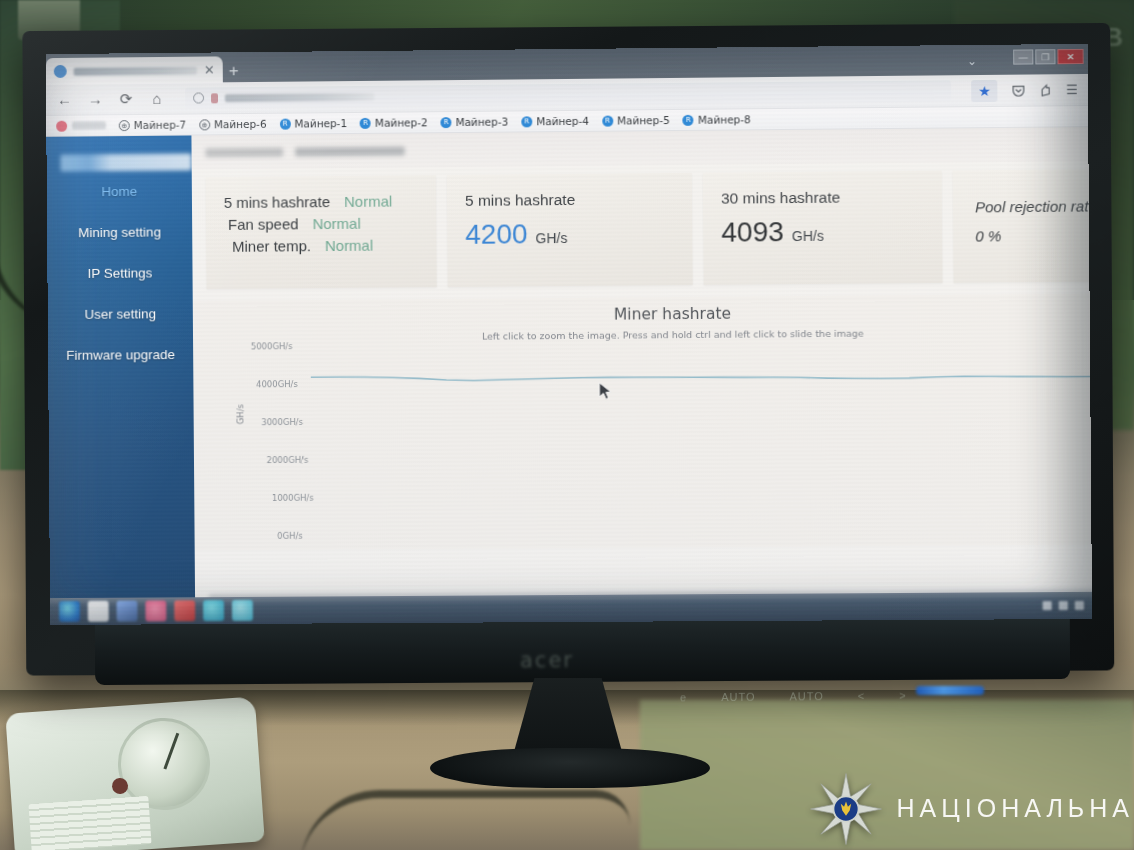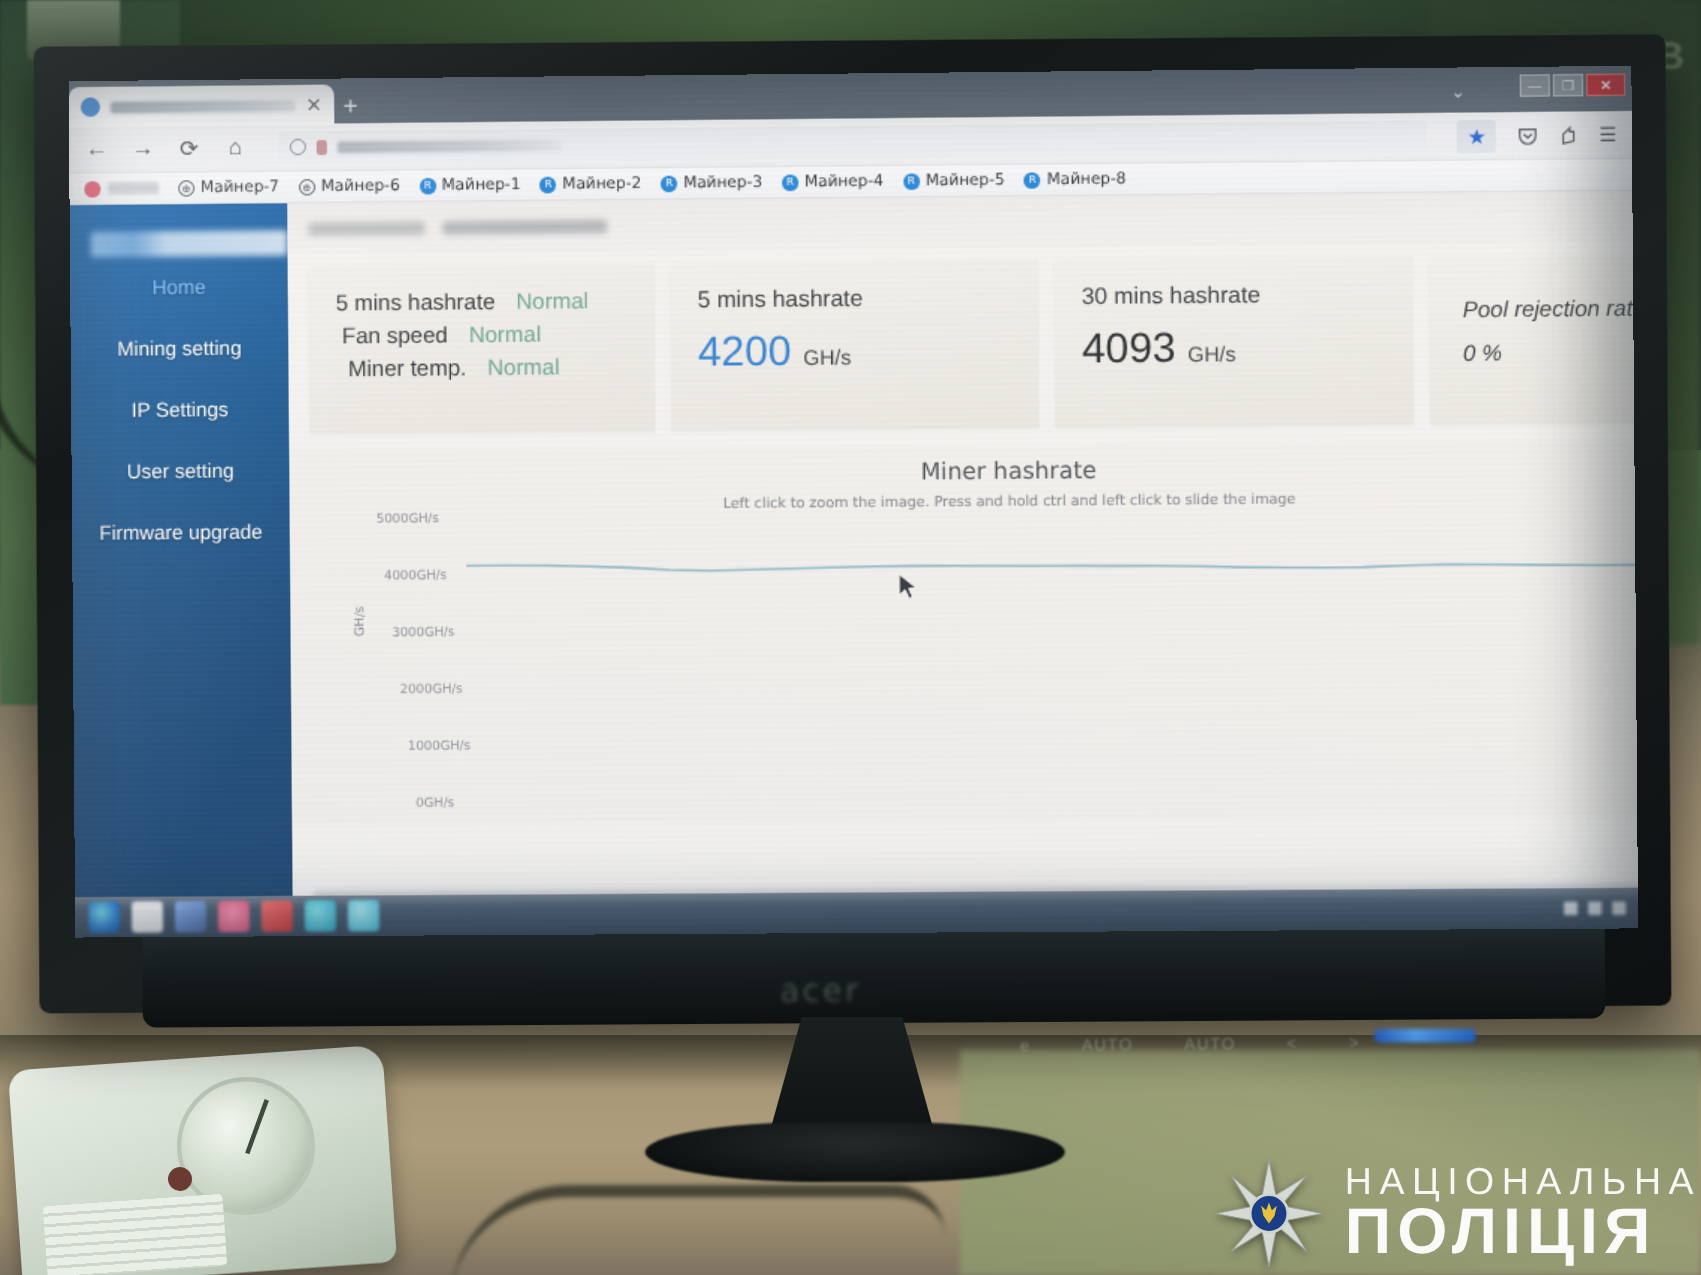--- a/index.html
+++ b/index.html
@@ -560,15 +560,14 @@
           <path d="M-48,0 L-12,-7 L-16,0 L-12,7 Z"></path>
           <path d="M-34,-34 L-6,-10 L-13,-11 L-16,-5 Z"></path>
         </g>
         <circle r="17" fill="#1b3d86" stroke="#cfd4cd" stroke-width="2.5"></circle>
         <path d="M0,-10 L2.6,-3 L7,-7 L5,2 L0,9 L-5,2 L-7,-7 L-2.6,-3 Z" fill="#e8c23a"></path>
       </g>
     </svg>
   </div>
   <div class="wm-text">
     <span class="wm-t1">НАЦІОНАЛЬНА</span>
-    <span class="wm-t2">ПОЛІЦІЯ</span>
   </div>
 </div>
 
 </body></html>

